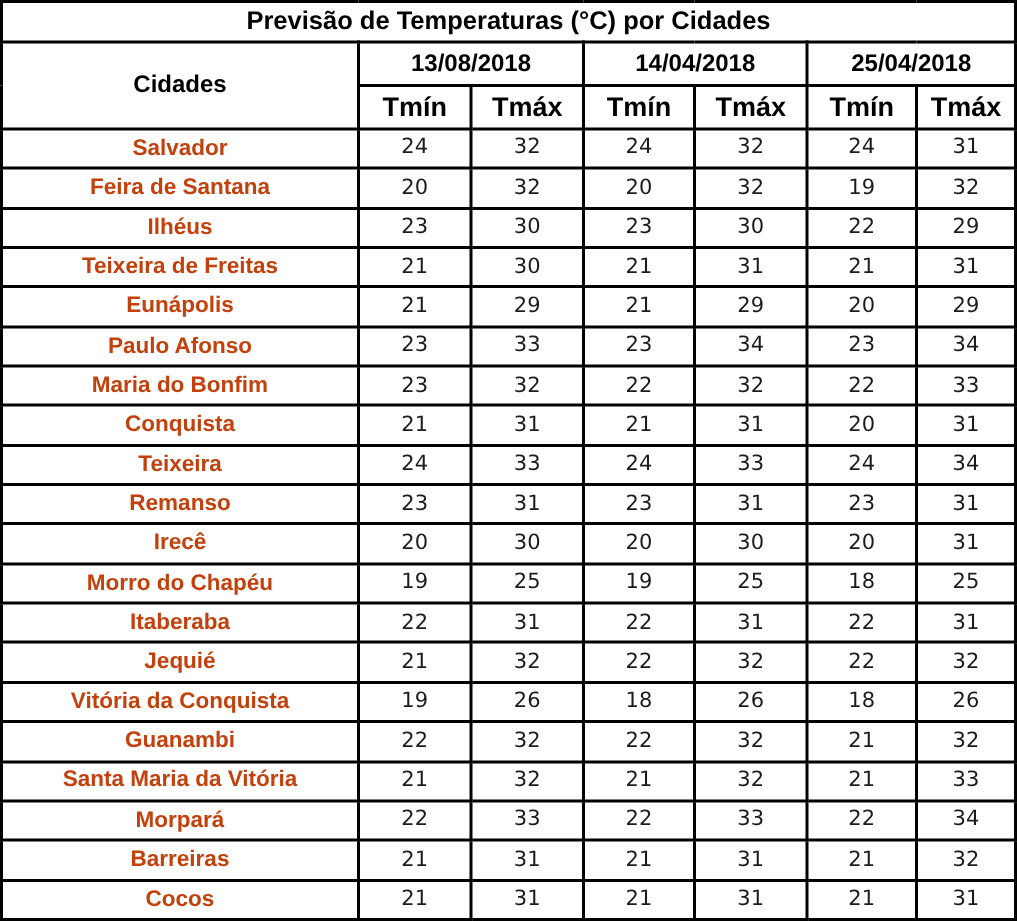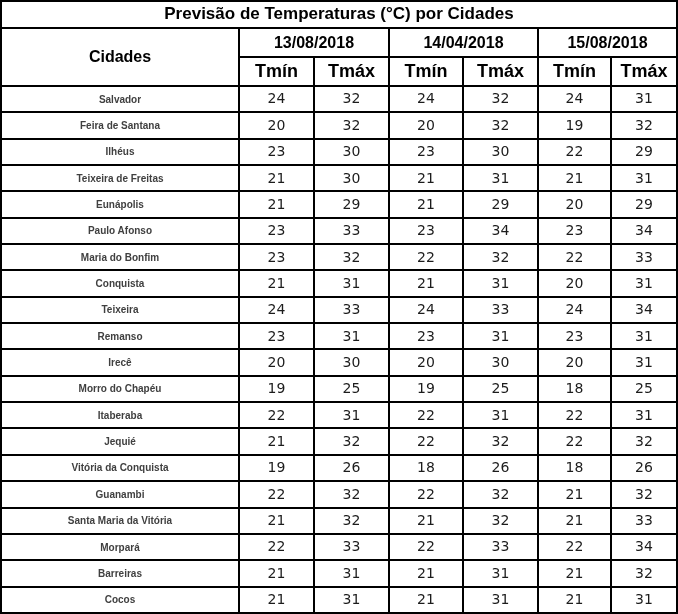--- a/index.html
+++ b/index.html
@@ -48,22 +48,22 @@
     color: #000000;
     height: 27px;
   }
   .city-header {
     font-size: 16px;
     font-weight: bold;
     margin-left: 47px;
   }
   td.city-cell {
     font-weight: bold;
-    font-size: 10px;
-    color: #404040;
+    font-size: 15px;
+    color: #c2410c;
   }
   td.temp-cell {
     font-family: "DejaVu Sans", sans-serif;
     font-weight: normal;
     font-size: 14px;
     color: #1c1c1c;
   }
 </style>
 </head>
 <body>
@@ -79,21 +79,21 @@
     <col style="width:66px">
   </colgroup>
   <thead>
     <tr class="title-row">
       <th colspan="7">Previsão de Temperaturas (°C) por Cidades</th>
     </tr>
     <tr class="date-row">
       <th rowspan="2" class="city-header">Cidades</th>
       <th colspan="2">13/08/2018</th>
       <th colspan="2">14/04/2018</th>
-      <th colspan="2">15/08/2018</th>
+      <th colspan="2">25/04/2018</th>
     </tr>
     <tr class="sub-row">
       <th>Tmín</th>
       <th>Tmáx</th>
       <th>Tmín</th>
       <th>Tmáx</th>
       <th>Tmín</th>
       <th>Tmáx</th>
     </tr>
   </thead>

